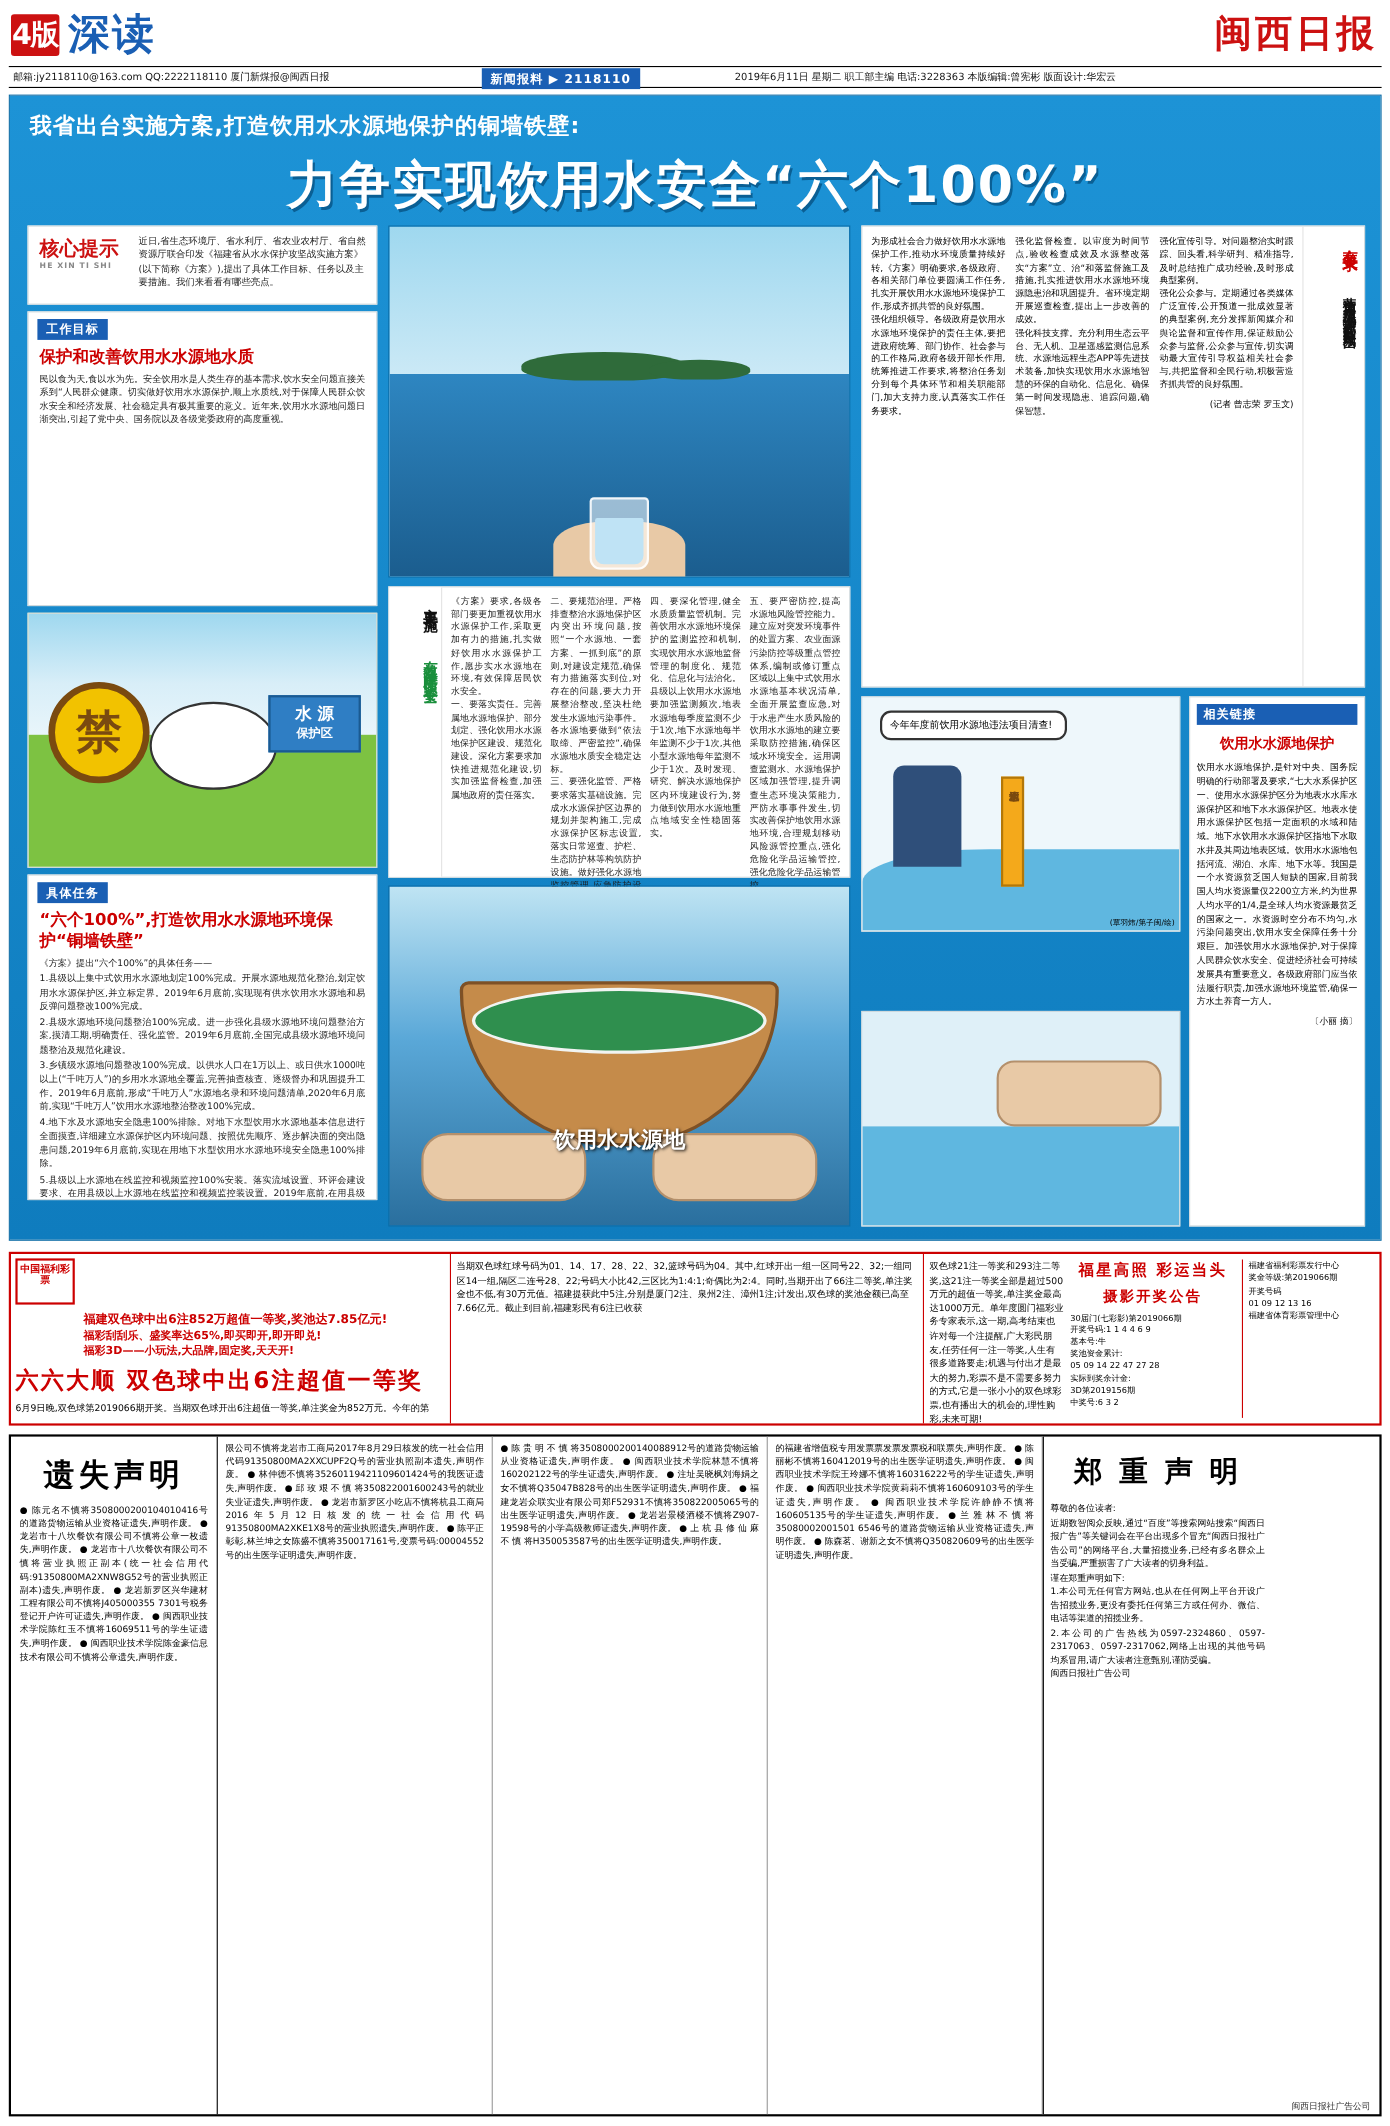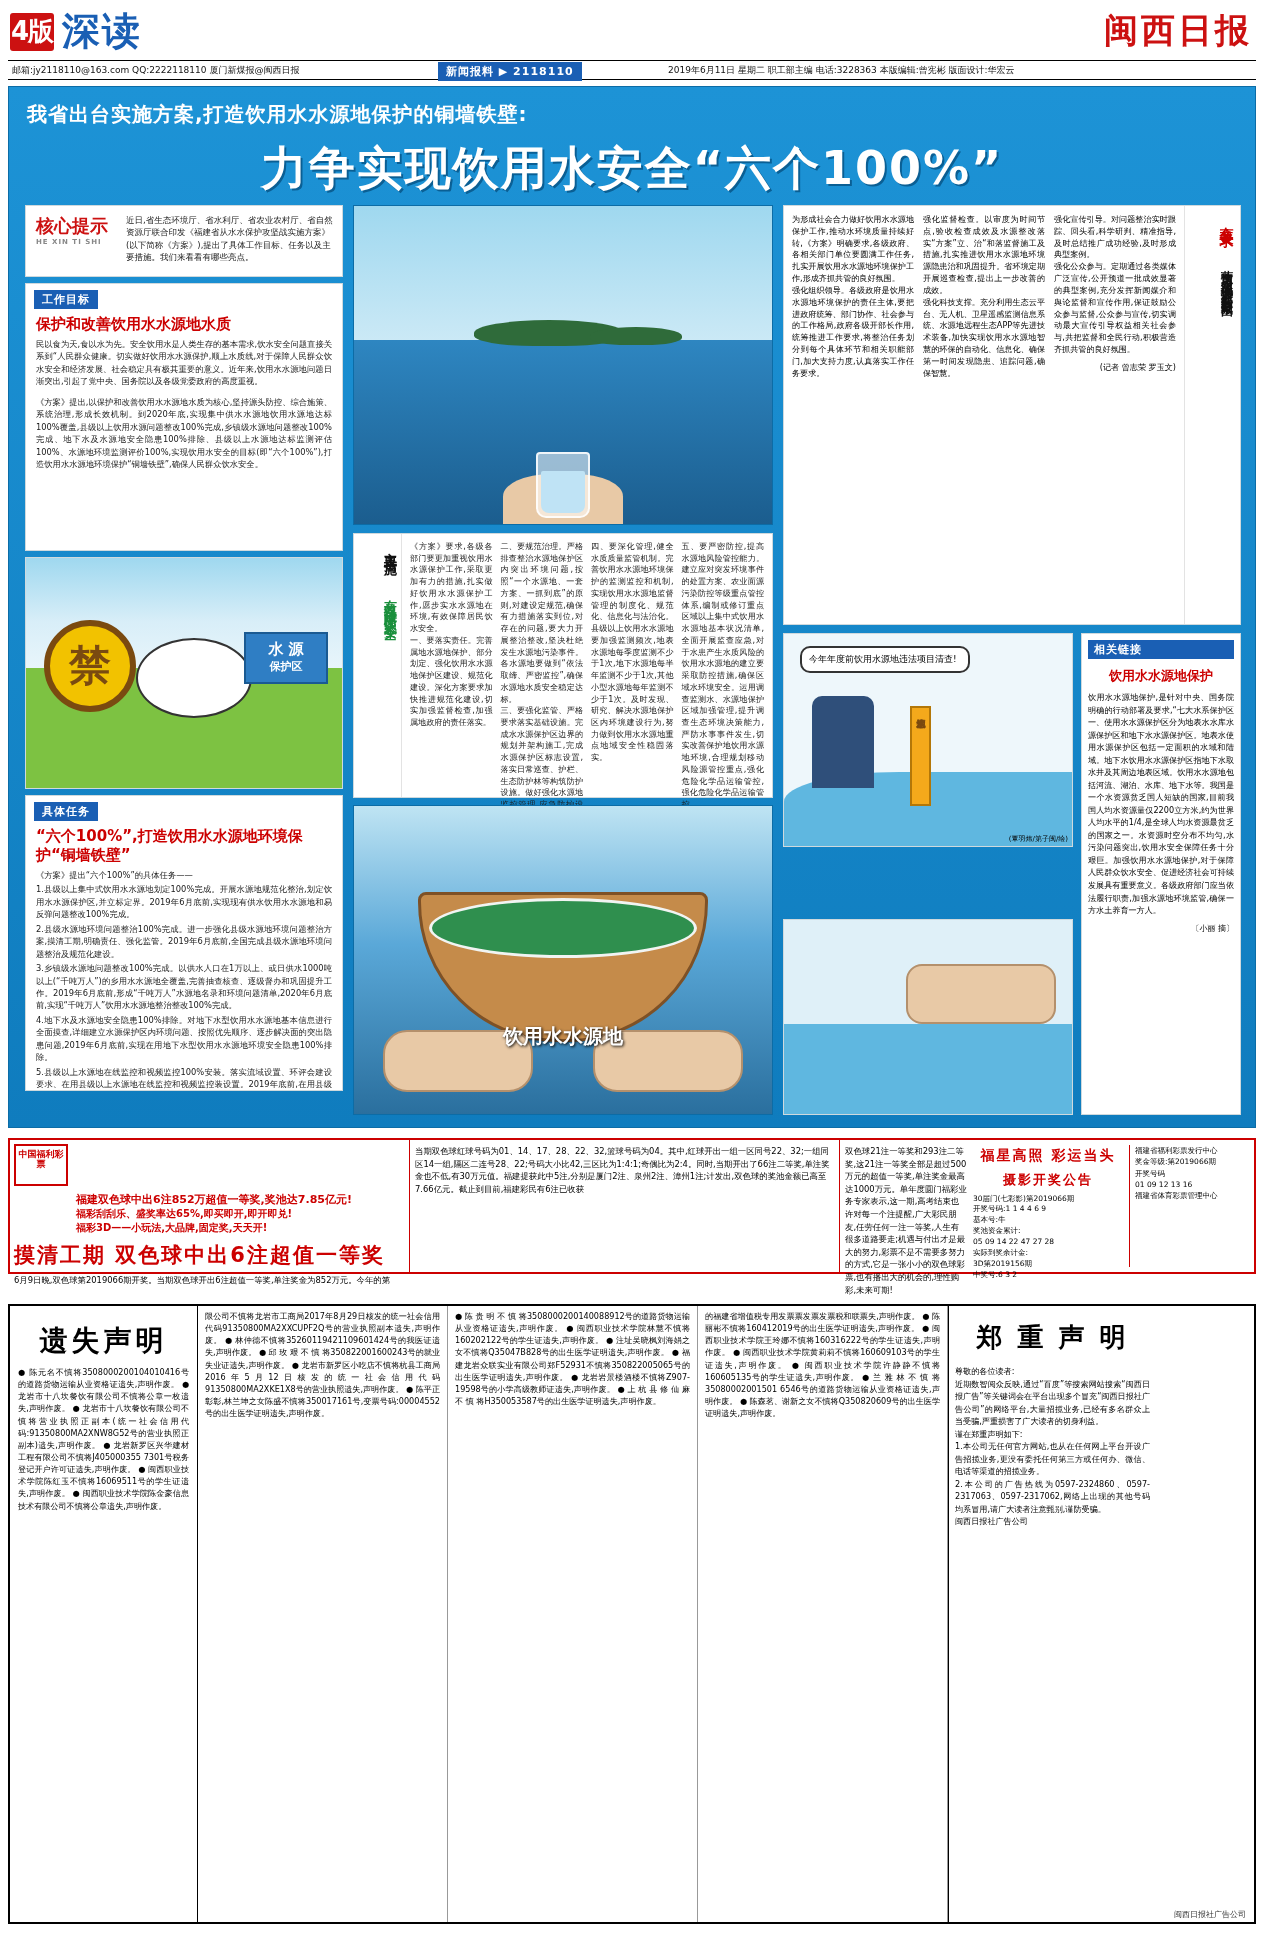--- a/index.html
+++ b/index.html
@@ -116,21 +116,21 @@
   }
   .link-tag { background:#1a5fb4; color:#fff; font-size:11px; font-weight:bold; padding:2px 6px; letter-spacing:1px;}
   .link-title { color:#c00; font-size:13px; font-weight:bold; text-align:center; margin:8px 0 6px; }
   .link-body { font-size:8.1px; line-height:1.55; text-align:justify; }
   .link-sign { font-size:8px; text-align:right; margin-top:6px; }
 
   .cartoon3 { position:absolute; top:714px; left:0; width:290px; height:196px; border:1px solid #cfd9dd; background:#dff0f8; overflow:hidden;}
 
   
   .lottery {
-    position:absolute; left:8px; top:1138px; width:1248px; height:136px;
+    position:absolute; left:8px; top:1138px; width:1248px; height:158px;
     border:2px solid #c00; background:#fff;
     display:flex;
   }
   .lot-left { width:400px; border-right:1px solid #c00; position:relative; padding:4px; }
   .lot-logo { width:54px; height:42px; border:2px solid #c00; color:#c00; font-size:9px; text-align:center; line-height:1.1; padding-top:4px; font-weight:bold;}
   .lot-red { color:#c00; font-weight:bold; }
   .lot-mid { width:430px; border-right:1px solid #c00; padding:5px; font-size:8.4px; line-height:1.5; }
   .lot-right { flex:1; padding:5px; font-size:8.4px; line-height:1.5; position:relative;}
   .photo-ann { color:#c00; font-weight:bold; font-size:17px; text-align:center; letter-spacing:2px;}
 
@@ -209,21 +209,20 @@
             <span>核心提示</span>
             <small>HE XIN TI SHI</small>
           </div>
           <div class="tip-text">近日,省生态环境厅、省水利厅、省农业农村厅、省自然资源厅联合印发《福建省从水水保护攻坚战实施方案》(以下简称《方案》),提出了具体工作目标、任务以及主要措施。我们来看看有哪些亮点。</div>
         </div>
 
         <div class="wbox goal-box">
           <div class="sec-tag">工作目标</div>
           <div class="sec-title">保护和改善饮用水水源地水质</div>
           <div class="body-text">民以食为天,食以水为先。安全饮用水是人类生存的基本需求,饮水安全问题直接关系到“人民群众健康。切实做好饮用水水源保护,顺上水质线,对于保障人民群众饮水安全和经济发展、社会稳定具有极其重要的意义。近年来,饮用水水源地问题日渐突出,引起了党中央、国务院以及各级党委政府的高度重视。</div>
-          <div class="body-text">《方案》提出,以保护和改善饮用水水源地水质为核心,坚持源头防控、综合施策、系统治理,形成长效机制。到2020年底,实现集中供水水源地饮用水源地达标100%覆盖,县级以上饮用水源问题整改100%完成,乡镇级水源地问题整改100%完成、地下水及水源地安全隐患100%排除、县级以上水源地达标监测评估100%、水源地环境监测评价100%,实现饮用水安全的目标(即“六个100%”),打造饮用水水源地环境保护“铜墙铁壁”,确保人民群众饮水安全。</div>
         </div>
 
         <div class="wbox cartoon-box">
           <div class="sky" style="height:50%"></div>
           <div class="grass"></div>
           <div class="ban" style="left:18px; top:62px;">禁</div>
           <div class="sheep" style="left:110px; top:80px;"></div>
           <div class="signpost" style="right:14px; top:74px; width:84px; height:52px; padding-top:6px;">
             <div style="font-size:15px;">水 源</div>
             <div style="font-size:11px;">保护区</div>
@@ -340,21 +339,21 @@
   <div class="lottery">
     <div class="lot-left">
       <div style="display:flex; gap:8px; align-items:flex-start;">
         <div class="lot-logo">中国福利彩票</div>
         <div style="flex:1;">
           <div class="lot-red" style="font-size:11px;margin-top:48px;">福建双色球中出6注852万超值一等奖,奖池达7.85亿元!</div>
           <div class="lot-red" style="font-size:10px;">福彩刮刮乐、盛奖率达65%,即买即开,即开即兑!</div>
           <div class="lot-red" style="font-size:10px;">福彩3D——小玩法,大品牌,固定奖,天天开!</div>
         </div>
       </div>
-      <div class="lot-red" style="font-size:21px; margin-top:6px; letter-spacing:2px;">摸清工期     双色球中出6注超值一等奖</div>
+      <div class="lot-red" style="font-size:21px; margin-top:6px; letter-spacing:2px;">六六大顺     双色球中出6注超值一等奖</div>
       <div style="font-size:8.4px; line-height:1.5; margin-top:5px;">6月9日晚,双色球第2019066期开奖。当期双色球开出6注超值一等奖,单注奖金为852万元。今年的第</div>
     </div>
     <div class="lot-mid">
       <div>当期双色球红球号码为01、14、17、28、22、32,篮球号码为04。其中,红球开出一组一区同号22、32;一组同区14一组,隔区二连号28、22;号码大小比42,三区比为1:4:1;奇偶比为2:4。同时,当期开出了66注二等奖,单注奖金也不低,有30万元值。福建提获此中5注,分别是厦门2注、泉州2注、漳州1注;计发出,双色球的奖池金额已高至7.66亿元。截止到目前,福建彩民有6注已收获</div>
     </div>
     <div class="lot-right" style="display:flex; gap:6px;">
       <div style="flex:1;">双色球21注一等奖和293注二等奖,这21注一等奖全部是超过500万元的超值一等奖,单注奖金最高达1000万元。单年度圆门福彩业务专家表示,这一期,高考结束也许对每一个注提醒,广大彩民朋友,任劳任何一注一等奖,人生有很多道路要走;机遇与付出才是最大的努力,彩票不是不需要多努力的方式,它是一张小小的双色球彩票,也有播出大的机会的,理性购彩,未来可期!</div>
       <div style="width:150px;">
         <div class="photo-ann" style="font-size:14px;">福星高照 彩运当头</div>
         <div class="photo-ann" style="font-size:13px; margin-top:4px;">摄影开奖公告</div>

